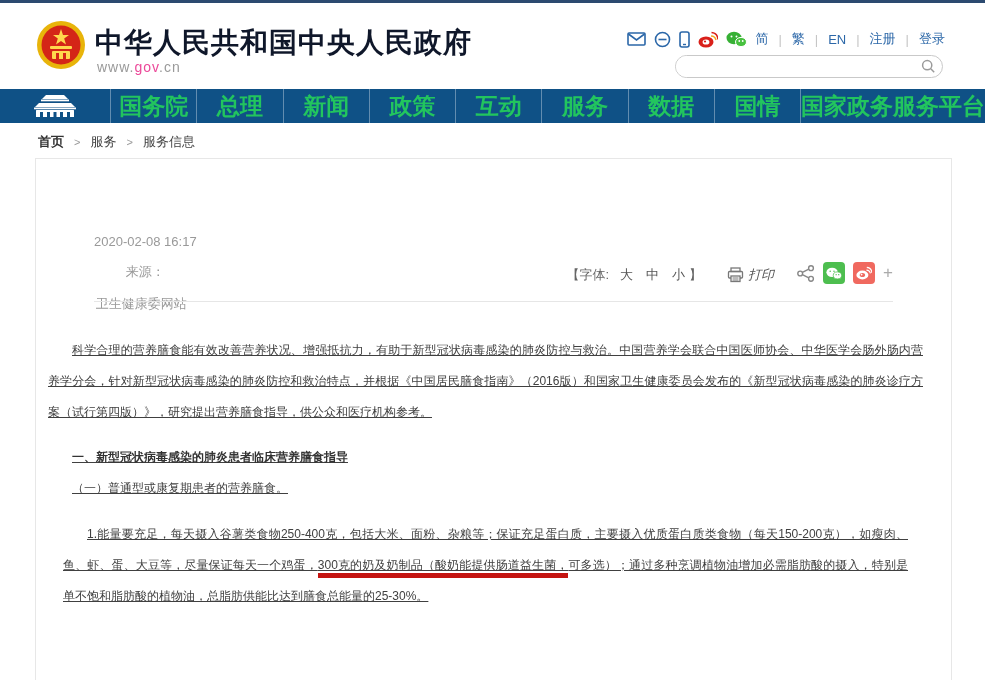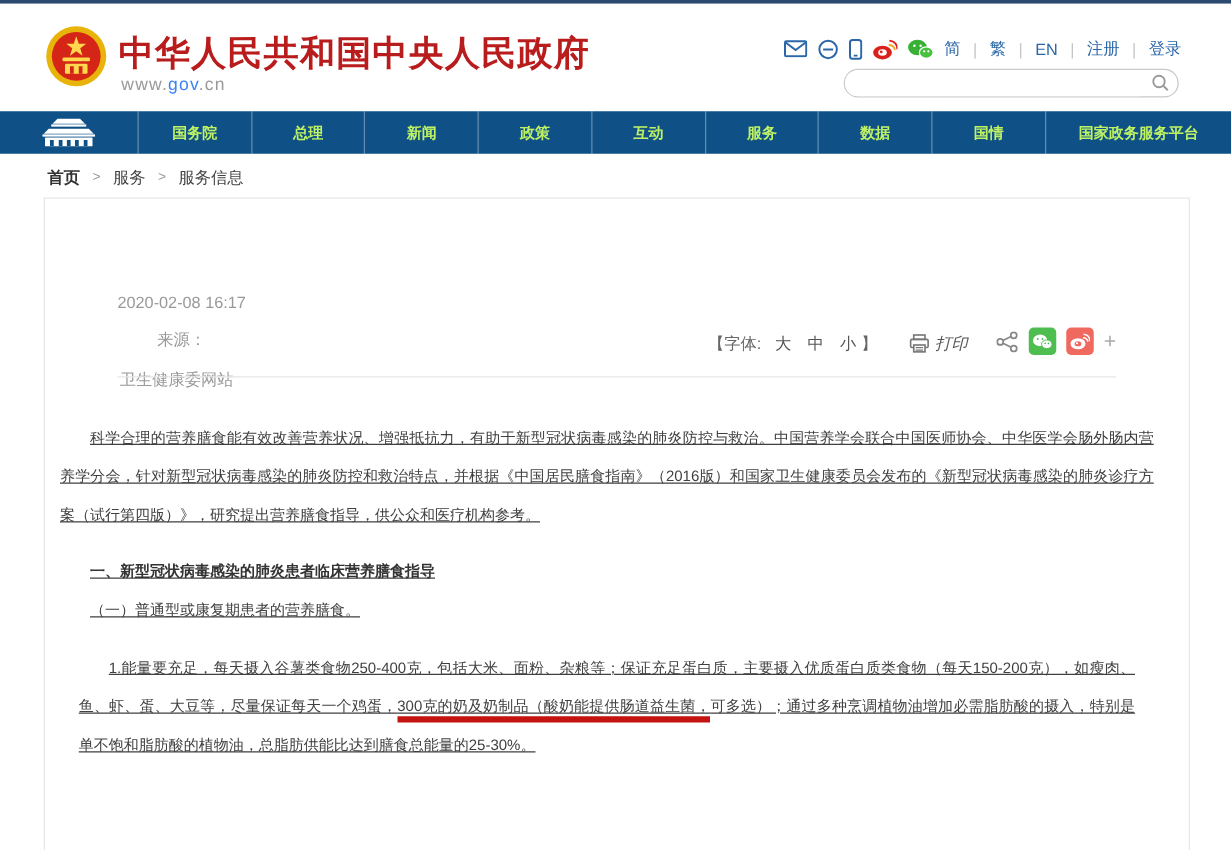--- a/index.html
+++ b/index.html
@@ -8,24 +8,24 @@
     position:relative; width:985px; height:680px; overflow:hidden;
     background:#fff; font-family:"Liberation Sans", sans-serif; color:#404040;
   }
   .topline { position:absolute; left:0; top:0; width:985px; height:3px; background:#2c4a70; }
 
   
   .header { position:absolute; left:0; top:3px; width:985px; height:86px; background:#fff; }
   .emblem { position:absolute; left:36px; top:16px; width:50px; height:52px; }
   .site-title {
     position:absolute; left:95px; top:21px; font-size:28px; font-weight:bold;
-    color:#b91c1c; letter-spacing:1px; white-space:nowrap; cursor:pointer;
+    color:#0f172a; letter-spacing:1px; white-space:nowrap; cursor:pointer;
   }
   .site-url { position:absolute; left:97px; top:56px; font-size:14px; color:#9a9a9a; letter-spacing:1px; }
-  .site-url .gov { color:#3b82f6; }
+  .site-url .gov { color:#ec4899; }
 
   .social-row {
     position:absolute; top:27px; right:40px; display:flex; align-items:center; gap:8px;
     font-size:13px; color:#2b67a8;
   }
   .social-row .ico { display:inline-flex; align-items:center; cursor:pointer; }
   .lang-sep { color:#c5c5c5; margin:0 2px; }
   .lang-link { color:#2b67a8; cursor:pointer; text-decoration:none; }
 
   .search-box {
@@ -37,21 +37,21 @@
   .search-mag { cursor:pointer; display:inline-flex; }
 
   
   .nav {
     position:absolute; left:0; top:89px; width:985px; height:34px; background:#0f5186;
     display:flex; align-items:stretch;
   }
   .nav-logo { width:110px; display:flex; align-items:center; justify-content:center; cursor:pointer; }
   .nav-item {
     flex:1; display:flex; align-items:center; justify-content:center;
-    color:#bef264; font-size:12px; font-weight:bold; cursor:pointer;
+    color:#22c55e; font-size:23px; font-weight:bold; cursor:pointer;
     border-left:1px solid rgba(255,255,255,0.35); white-space:nowrap;
   }
   .nav-item.wide { flex:1.65; }
 
   
   .breadcrumb {
     position:absolute; left:38px; top:133px; font-size:13px; color:#444;
     display:flex; align-items:center; gap:10px;
   }
   .crumb-home { font-weight:bold; color:#333; cursor:pointer; }

